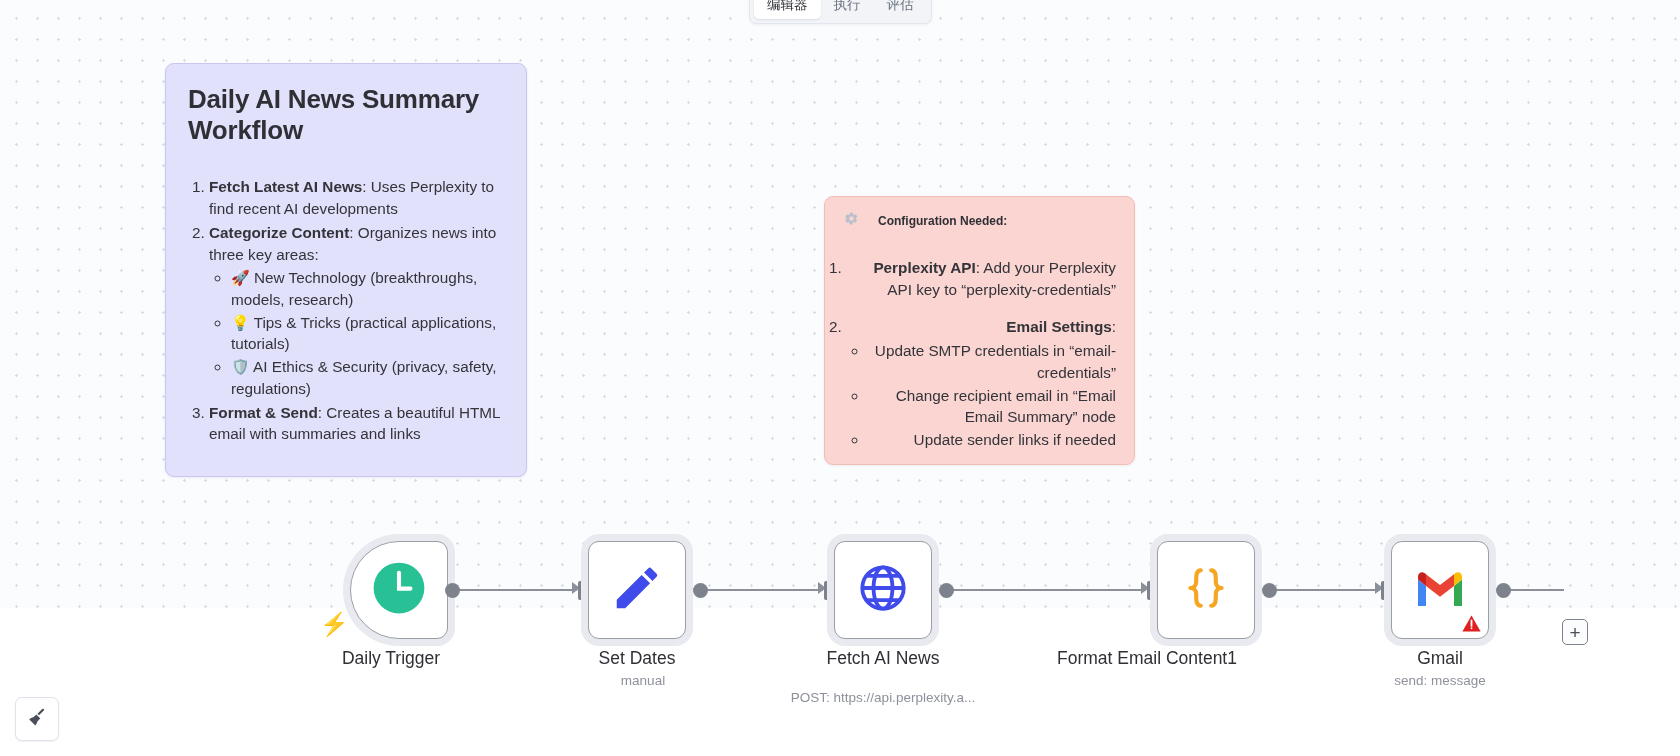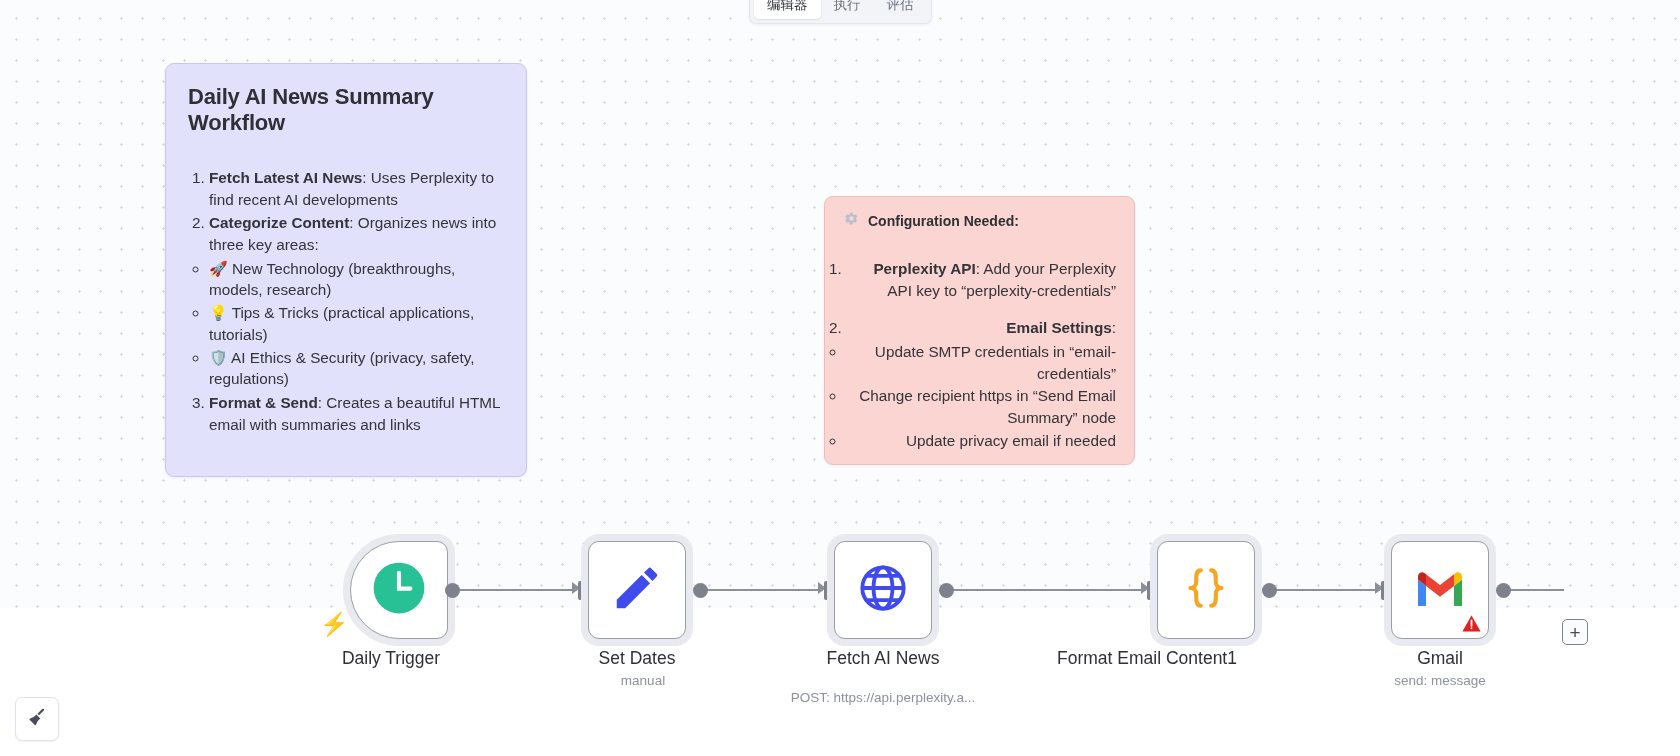--- a/index.html
+++ b/index.html
@@ -45,41 +45,41 @@
     line-height: 1.42;
     color: #33343a;
   }
   #sticky-overview {
     left: 165px; top: 63px; width: 362px; height: 414px;
     background: #e2e1fb;
     border: 1px solid #c9c7f2;
     box-shadow: 0 1px 3px rgba(40,40,80,.08);
   }
   #sticky-overview h1 {
-    font-size: 22px; line-height: 1.20; font-weight: 700;
+    font-size: 26px; line-height: 1.20; font-weight: 700;
     letter-spacing: -.2px; color: #2f3036; margin-bottom: 30px;
   }
   #sticky-overview .lead { margin-bottom: 20px; }
   #sticky-config {
     left: 824px; top: 196px; width: 311px; height: 269px;
     background: #fbd5d1;
     border: 1px solid #f1bdb7;
     box-shadow: 0 1px 3px rgba(80,40,40,.07);
     padding: 14px 18px 18px 19px;
   }
   #sticky-config .cfg-title {
-    font-weight: 700; font-size: 14px; color: #2f3036;
-    display: flex; align-items: center; gap: 9px; margin-bottom: 26px;
+    font-weight: 700; font-size: 12px; color: #2f3036;
+    display: flex; align-items: center; gap: 19px; margin-bottom: 26px;
   }
   #sticky-config ol { margin-left: 2px; }
   #sticky-config ol > li { margin-bottom: 16px; text-align: right; }
 
   ol.num { list-style: decimal; margin-left: 21px; }
   ol.num > li { margin-bottom: 2px; }
-  ul.circ { list-style: circle; margin-top: 2px; }
+  ul.circ { list-style: circle; margin-left: 22px; margin-top: 2px; }
   ul.circ > li { margin-bottom: 1px; }
   .b { font-weight: 700; }
   .emo { font-size: 15px; }
 
   
   .wire {
     position: absolute; height: 2.4px; background: #8b8f98; top: 589px;
   }
   .wire-arrow {
     position: absolute; top: 582px; width: 0; height: 0;
@@ -200,22 +200,22 @@
       <span>Configuration Needed:</span>
     </div>
     <ol class="num">
       <li>
         <span class="b">Perplexity API</span><span>: Add your Perplexity API key to “perplexity-credentials”</span>
       </li>
       <li>
         <span class="b">Email Settings</span><span>:</span>
         <ul class="circ">
           <li>Update SMTP credentials in “email-credentials”</li>
-          <li>Change recipient https in “Send Email Summary” node</li>
-          <li>Update privacy email if needed</li>
+          <li>Change recipient email in “Email Email Summary” node</li>
+          <li>Update sender links if needed</li>
         </ul>
       </li>
     </ol>
   </div>
 
   <div class="wire" style="left:452px; width:125px;"></div>
   <div class="wire-arrow" style="left:572px;"></div>
   <div class="wire" style="left:700px; width:123px;"></div>
   <div class="wire-arrow" style="left:818px;"></div>
   <div class="wire" style="left:947px; width:199px;"></div>

